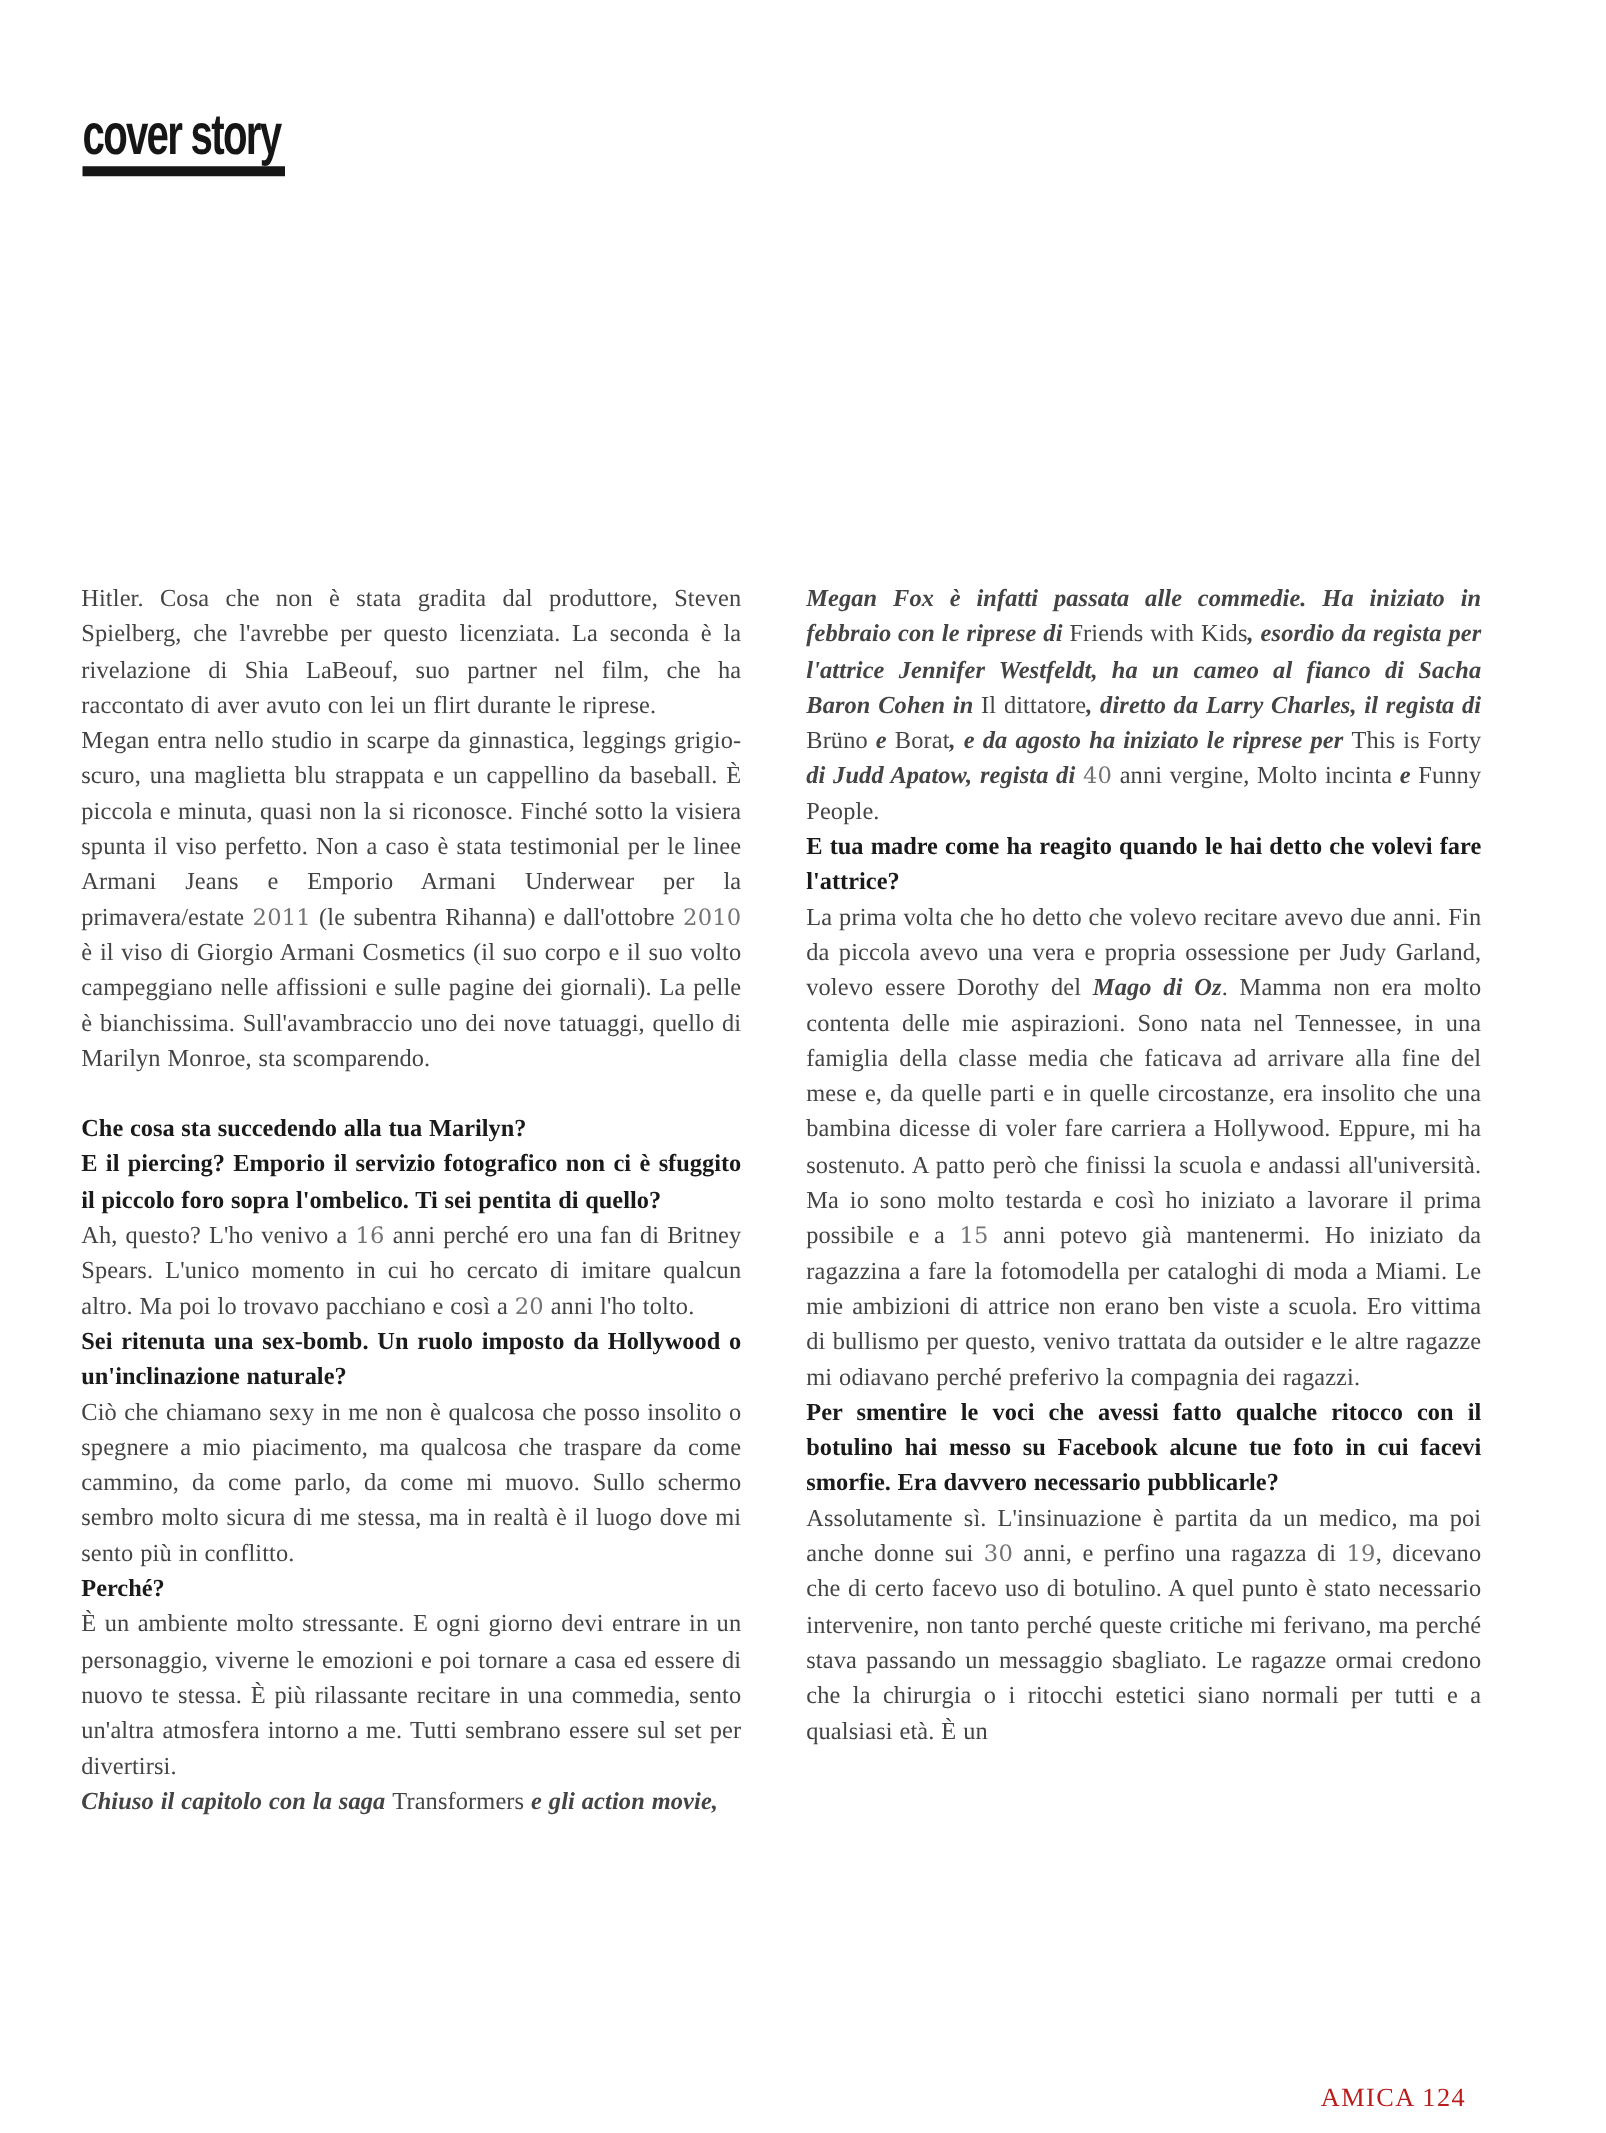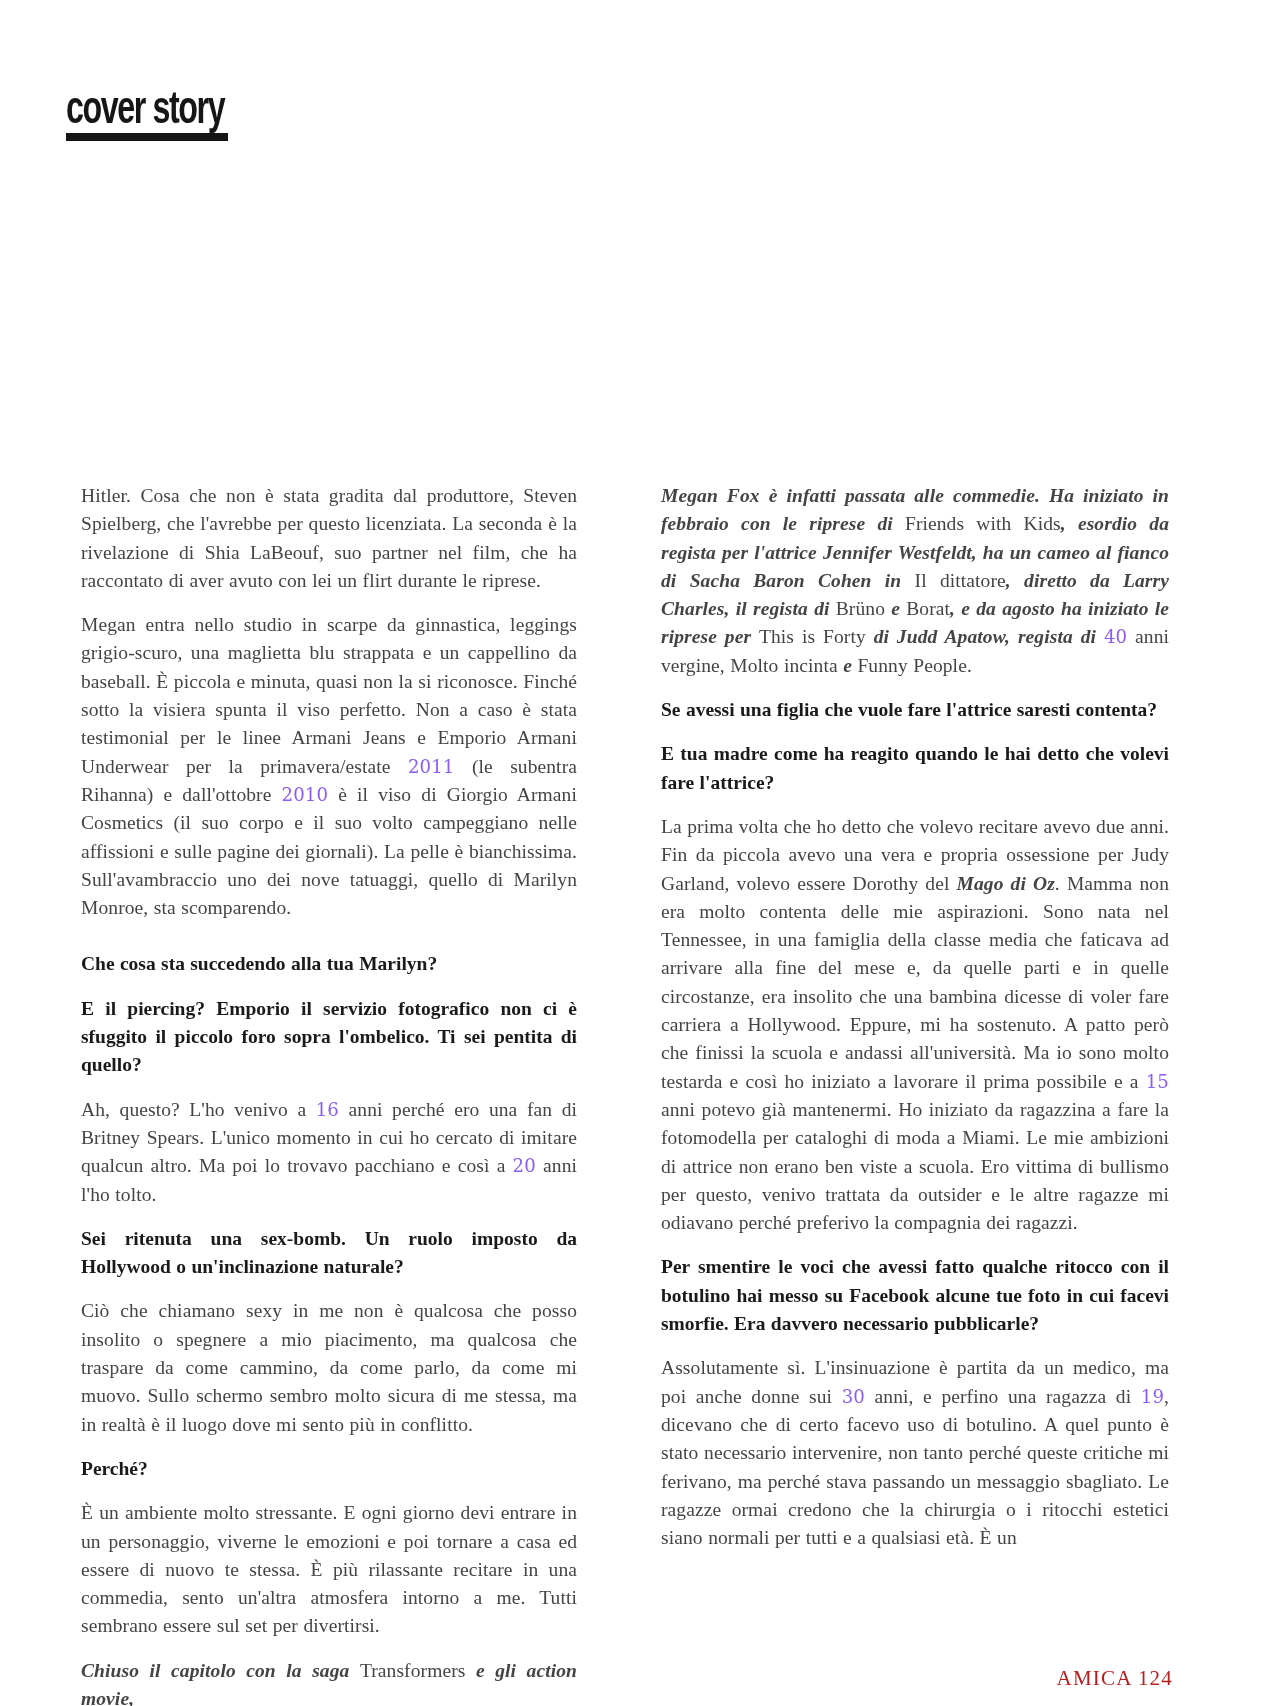--- a/index.html
+++ b/index.html
@@ -32,35 +32,35 @@
     text-align: justify;
     color: #444444;
     font-size: 19.5px;
     line-height: 28.3px;
     word-spacing: 0.5px;
     letter-spacing: 0.1px;
     hyphens: auto;
   }
   .col-left  { left: 65px;  width: 528px; }
   .col-right { left: 645px; width: 540px; }
-  p.para { margin: 16px; padding: 0; }
+  p.para { margin: 0; padding: 0; }
   p.para.gap { margin-top: 28px; }
   p.question {
     font-weight: bold;
     font-style: italic;
     color: #1a1a1a;
     letter-spacing: 0;
   }
   .run-i { font-style: italic; font-weight: bold; }
   .run-r { font-style: normal; }
   .run-n {
     font-family: "DejaVu Serif", serif;
     font-style: normal;
     font-size: 0.93em;
-    color: #8b5cf6;
+    color: #737373;
   }
   .footer {
     position: absolute; left: 53px; top: 1666px;
     width: 1120px;
     text-align: right;
     font-size: 21px;
     letter-spacing: 1.2px;
     color: #b91c1c;
   }
 </style>
@@ -77,20 +77,19 @@
     <p class="para question"><span class="run-r">E il piercing? Emporio il servizio fotografico non ci è sfuggito il piccolo foro sopra l'ombelico. Ti sei pentita di quello?</span></p>
     <p class="para body"><span class="run-r">Ah, questo? L'ho venivo a </span><span class="run-n">16</span><span class="run-r"> anni perché ero una fan di Britney Spears. L'unico momento in cui ho cercato di imitare qualcun altro. Ma poi lo trovavo pacchiano e così a </span><span class="run-n">20</span><span class="run-r"> anni l'ho tolto.</span></p>
     <p class="para question"><span class="run-r">Sei ritenuta una sex-bomb. Un ruolo imposto da Hollywood o un'inclinazione naturale?</span></p>
     <p class="para body"><span class="run-r">Ciò che chiamano sexy in me non è qualcosa che posso insolito o spegnere a mio piacimento, ma qualcosa che traspare da come cammino, da come parlo, da come mi muovo. Sullo schermo sembro molto sicura di me stessa, ma in realtà è il luogo dove mi sento più in conflitto.</span></p>
     <p class="para question"><span class="run-r">Perché?</span></p>
     <p class="para body"><span class="run-r">È un ambiente molto stressante. E ogni giorno devi entrare in un personaggio, viverne le emozioni e poi tornare a casa ed essere di nuovo te stessa. È più rilassante recitare in una commedia, sento un'altra atmosfera intorno a me. Tutti sembrano essere sul set per divertirsi.</span></p>
     <p class="para narration"><span class="run-i">Chiuso il capitolo con la saga </span><span class="run-r">Transformers</span><span class="run-i"> e gli action movie,</span></p>
   </div>
 <div class="col col-right">
     <p class="para narration"><span class="run-i">Megan Fox è infatti passata alle commedie. Ha iniziato in febbraio con le riprese di </span><span class="run-r">Friends with Kids</span><span class="run-i">, esordio da regista per l'attrice Jennifer Westfeldt, ha un cameo al fianco di Sacha Baron Cohen in </span><span class="run-r">Il dittatore</span><span class="run-i">, diretto da Larry Charles, il regista di </span><span class="run-r">Brüno</span><span class="run-i"> e </span><span class="run-r">Borat</span><span class="run-i">, e da agosto ha iniziato le riprese per </span><span class="run-r">This is Forty</span><span class="run-i"> di Judd Apatow, regista di </span><span class="run-n">40</span><span class="run-r"> anni vergine, Molto incinta </span><span class="run-i">e </span><span class="run-r">Funny People.</span></p>
-    <p class="para question"><span class="run-r">Se avessi una figlia che vuole fare l'attrice saresti contenta?</span></p>
     <p class="para question"><span class="run-r">E tua madre come ha reagito quando le hai detto che volevi fare l'attrice?</span></p>
     <p class="para body"><span class="run-r">La prima volta che ho detto che volevo recitare avevo due anni. Fin da piccola avevo una vera e propria ossessione per Judy Garland, volevo essere Dorothy del </span><span class="run-i">Mago di Oz</span><span class="run-r">. Mamma non era molto contenta delle mie aspirazioni. Sono nata nel Tennessee, in una famiglia della classe media che faticava ad arrivare alla fine del mese e, da quelle parti e in quelle circostanze, era insolito che una bambina dicesse di voler fare carriera a Hollywood. Eppure, mi ha sostenuto. A patto però che finissi la scuola e andassi all'università. Ma io sono molto testarda e così ho iniziato a lavorare il prima possibile e a </span><span class="run-n">15</span><span class="run-r"> anni potevo già mantenermi. Ho iniziato da ragazzina a fare la fotomodella per cataloghi di moda a Miami. Le mie ambizioni di attrice non erano ben viste a scuola. Ero vittima di bullismo per questo, venivo trattata da outsider e le altre ragazze mi odiavano perché preferivo la compagnia dei ragazzi.</span></p>
     <p class="para question"><span class="run-r">Per smentire le voci che avessi fatto qualche ritocco con il botulino hai messo su Facebook alcune tue foto in cui facevi smorfie. Era davvero necessario pubblicarle?</span></p>
     <p class="para body"><span class="run-r">Assolutamente sì. L'insinuazione è partita da un medico, ma poi anche donne sui </span><span class="run-n">30</span><span class="run-r"> anni, e perfino una ragazza di </span><span class="run-n">19</span><span class="run-r">, dicevano che di certo facevo uso di botulino. A quel punto è stato necessario intervenire, non tanto perché queste critiche mi ferivano, ma perché stava passando un messaggio sbagliato. Le ragazze ormai credono che la chirurgia o i ritocchi estetici siano normali per tutti e a qualsiasi età. È un</span></p>
   </div>
 
 <div class="footer">AMICA 124</div>
 
 </body></html>

